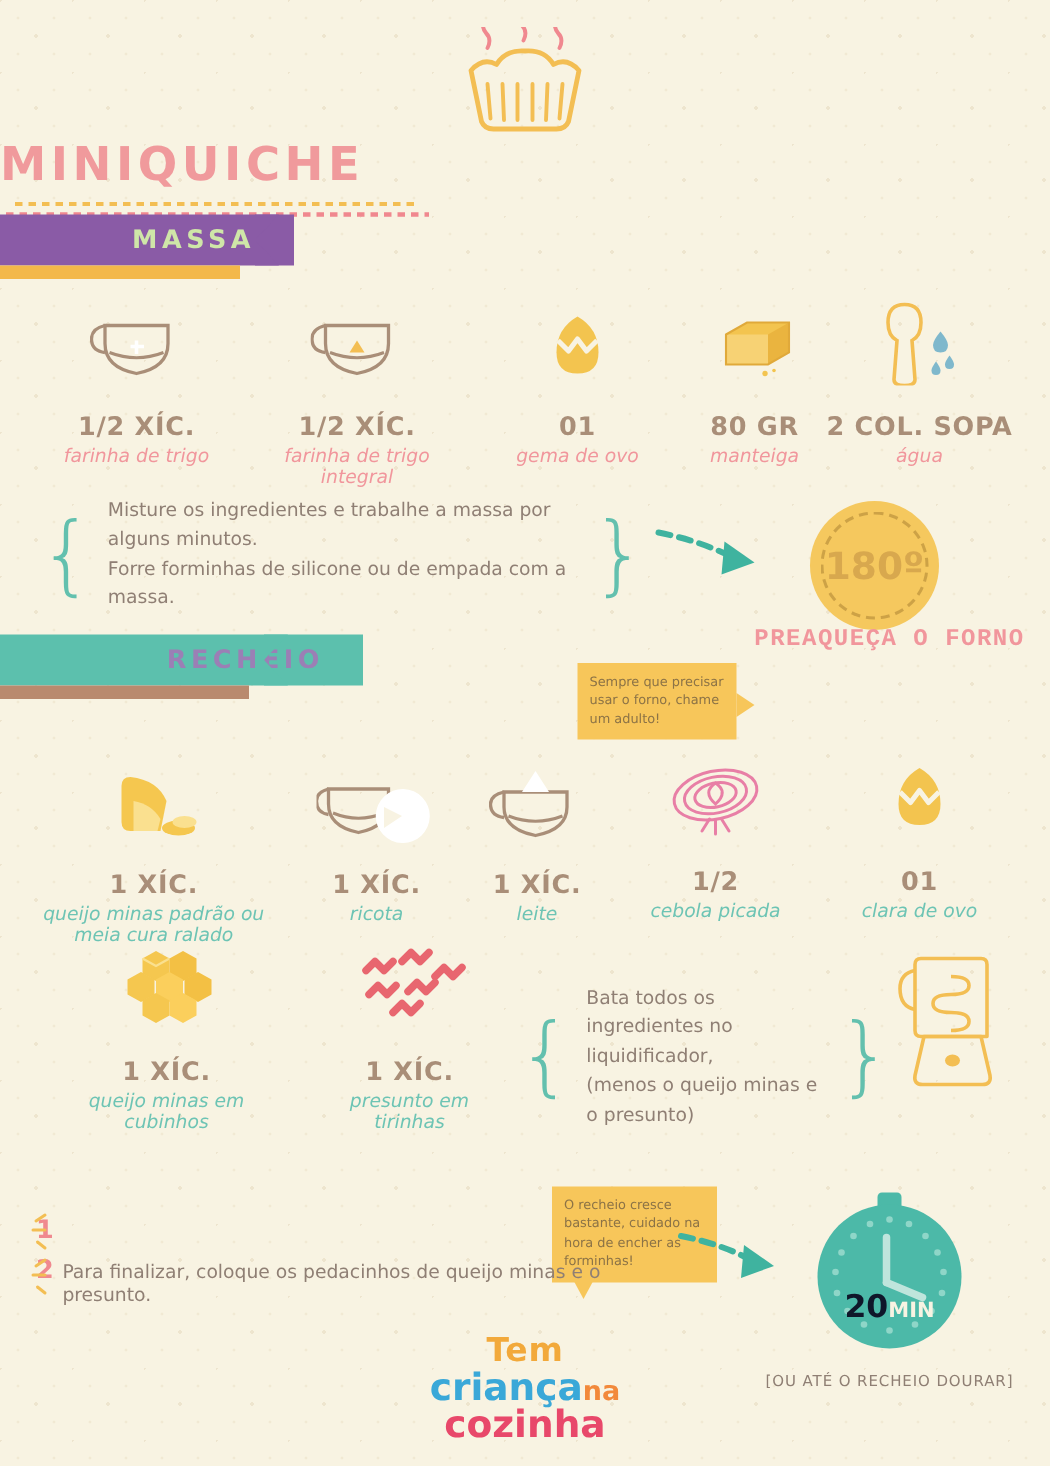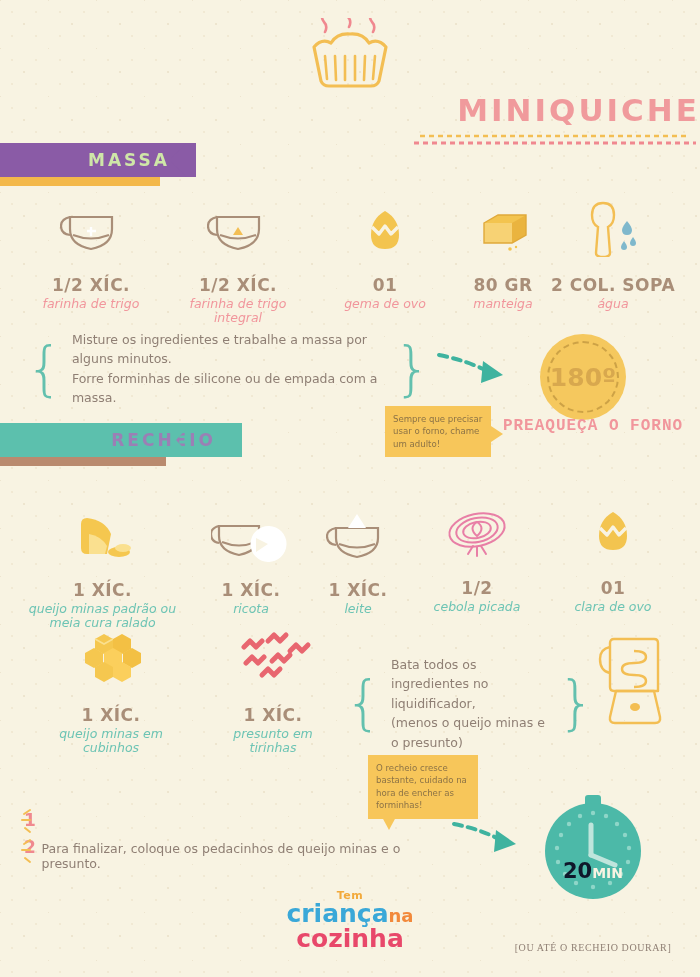--- a/index.html
+++ b/index.html
@@ -15,21 +15,21 @@
     position:absolute;inset:0;
     background-color:#f8f3e2;
     background-image:
       radial-gradient(circle at 0 0, rgba(215,195,160,.30) 1.1px, transparent 1.3px),
       radial-gradient(circle at 24px 24px, rgba(215,195,160,.30) 1.1px, transparent 1.3px),
       radial-gradient(circle at 12px 12px, rgba(215,195,160,.22) .9px, transparent 1.1px);
     background-size:48px 48px,48px 48px,24px 24px;
   }
   .abs{position:absolute;}
   
-  #title-block{left:0;top:18px;width:700px;text-align:right;}
+  #title-block{left:0;top:18px;width:700px;text-align:left;}
   .pie-icon{display:block;margin:0 auto;}
   #recipe-title{
     font-family:"DejaVu Sans", sans-serif;
     font-size:31px;font-weight:bold;letter-spacing:3px;
     color:#f09a9c;
     -webkit-text-stroke:0px;
     margin-top:4px;
   }
   .title-dashes{width:290px;margin:5px auto 0;}
   .banner-body{height:34px;display:flex;align-items:center;justify-content:flex-end;padding-right:26px;}
@@ -47,21 +47,21 @@
   .ing-name{
     font-size:12.5px;font-style:italic;line-height:1.15;margin-top:2px;
   }
   .name-pink{color:#f1969c;}
   .name-teal{color:#6dc4b4;}
   
   .brace-box{position:absolute;display:flex;align-items:center;}
   .brace{color:#63c0ae;font-size:58px;line-height:0;font-weight:300;}
   .brace-text{color:#8f7f74;font-size:12.5px;line-height:1.55;padding:0 9px;}
   
-  .callout{position:absolute;background:#f7c65a;color:#8c7346;font-size:8.6px;line-height:1.45;padding:7px 8px;}
+  .callout{position:absolute;background:#f7c65a;color:#8c7346;font-size:8.6px;line-height:1.45;padding:7px 8px;margin-top:36px;}
   .callout-tail-r{position:absolute;width:0;height:0;border-top:8px solid transparent;border-bottom:8px solid transparent;border-left:12px solid #f7c65a;}
   .callout-tail-b{position:absolute;width:0;height:0;border-left:7px solid transparent;border-right:7px solid transparent;border-top:13px solid #f7c65a;}
   
   #temp-badge{
     position:absolute;width:86px;height:86px;border-radius:50%;
     background:#f5c85e;display:flex;align-items:center;justify-content:center;
   }
   #temp-badge .dashed{
     position:absolute;inset:7px;border-radius:50%;
     border:2px dashed #cda246;
@@ -72,21 +72,21 @@
   #clock{position:absolute;width:96px;height:96px;border-radius:50%;background:#4cb9a8;}
   #clock-knob{position:absolute;width:16px;height:10px;background:#4cb9a8;border-radius:3px 3px 0 0;}
   #clock-time{position:absolute;width:100%;text-align:center;font-size:21px;font-weight:bold;}
   #clock-note{position:absolute;font-size:10px;letter-spacing:.6px;color:#8f7f74;text-align:center;}
   
   .step{position:absolute;display:flex;align-items:baseline;}
   .step-num{font-size:17px;font-weight:bold;color:#f0898f;width:18px;}
   .step-text{font-size:12.5px;color:#8f7f74;}
   
   #logo{position:absolute;text-align:center;width:200px;line-height:1.0;}
-  #logo .l1{font-size:11px;font-weight:bold;color:#f2a93b;letter-spacing:.5px;text-align:center;}
+  #logo .l1{font-size:22px;font-weight:bold;color:#f2a93b;letter-spacing:.5px;text-align:center;}
   #logo .l2{font-size:25px;font-weight:bold;color:#3aa8d8;}
   #logo .l2 .na{font-size:18px;color:#f2893b;}
   #logo .l3{font-size:25px;font-weight:bold;color:#e8486a;}
 </style>
 </head>
 <body>
 
 <div id="page">
 
   <div class="abs" id="title-block">
@@ -396,21 +396,21 @@
           <circle cx="24" cy="21" r="2.2"></circle>
         <circle cx="35" cy="13" r="2.2"></circle>
       </g>
       <g stroke="#bfe5dc" stroke-width="5" stroke-linecap="round">
         <line x1="46" y1="22" x2="46" y2="52"></line>
         <line x1="46" y1="52" x2="70" y2="62"></line>
       </g>
     </svg>
     <div id="clock-time" style="top:56px;"><span style="color:#0f172a;">20</span><span style="color:#f8f3e2;font-size:14px;">MIN</span></div>
   </div>
-  <div id="clock-note" style="left:493px;top:942px;width:200px;font-family:Liberation Serif, serif;">[OU ATÉ O RECHEIO DOURAR]</div>
+  <div id="clock-note" style="left:493px;top:916px;width:200px;">[OU ATÉ O RECHEIO DOURAR]</div>
 
   <div id="logo" style="left:250px;top:890px;">
     <div class="l1">Tem</div>
     <div class="l2"><span>criança</span><span class="na">na</span></div>
     <div class="l3">cozinha</div>
   </div>
 
 </div>
 
 </body></html>

